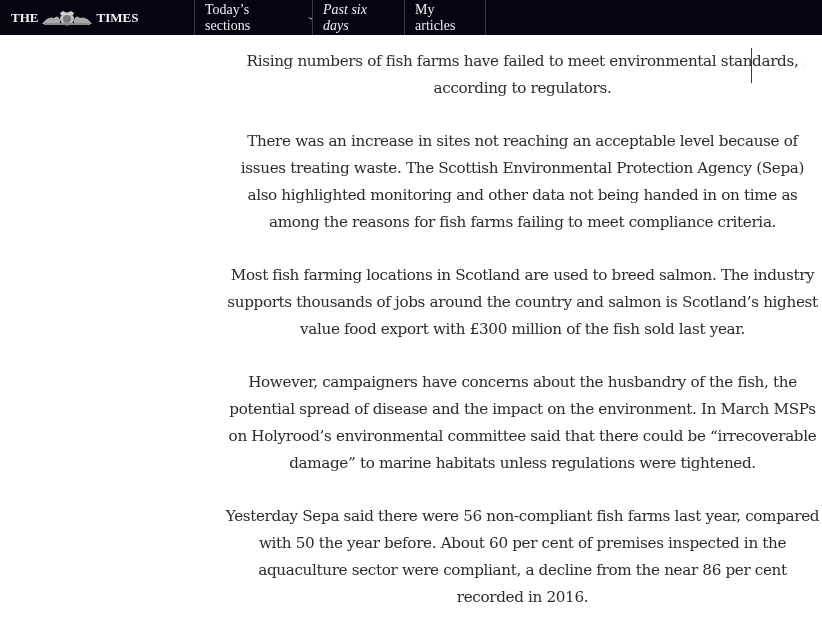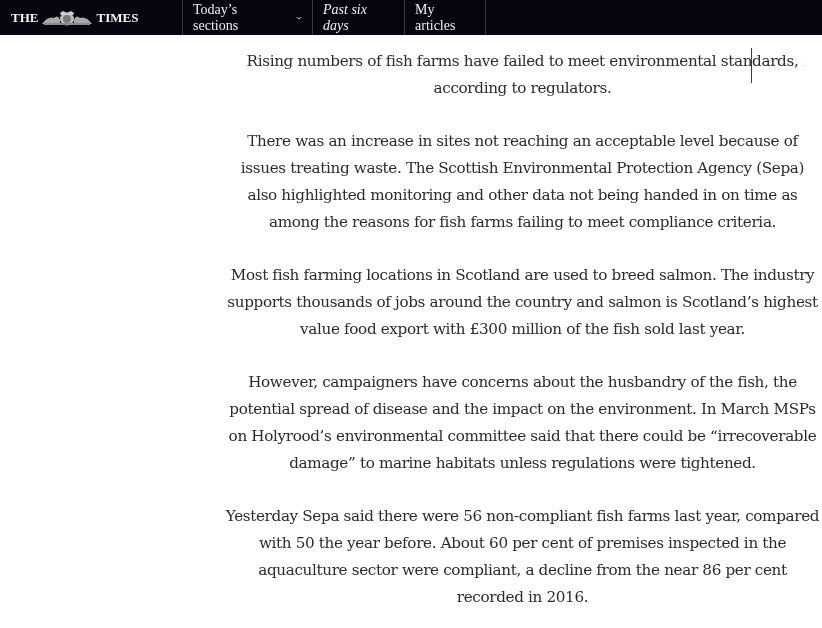--- a/index.html
+++ b/index.html
@@ -25,21 +25,21 @@
     }
     .nav-item {
       position: absolute; top: 0; height: 35px;
       display: flex; align-items: center;
       font-family: "Liberation Serif", serif;
       font-size: 14px; color: #f0f0f0;
       border-left: 1px solid #3a3a44;
       box-sizing: border-box; padding: 0 10px;
       cursor: pointer;
     }
-    .nav-sections { left: 182px; width: 130px; gap: 44px; }
+    .nav-sections { left: 194px; width: 130px; gap: 44px; }
     .nav-past { left: 312px; width: 92px; font-style: italic; }
     .nav-mine { left: 404px; width: 82px; border-right: 1px solid #3a3a44; font-family: Liberation Serif, serif; }
     .nav-plus { left: 751px; width: 90px; padding-left: 13px; border-right: 1px solid #3a3a44; margin-top: 48px; }
     .chev { margin-left: 7px; width: 10px; height: 10px; }
     .article {
       position: absolute; left: 225px; top: 48px; width: 595px;
       font-family: "DejaVu Serif", serif;
       font-size: 15.2px; line-height: 27px; color: #2b2b2b;
       letter-spacing: -0.35px;
     }

